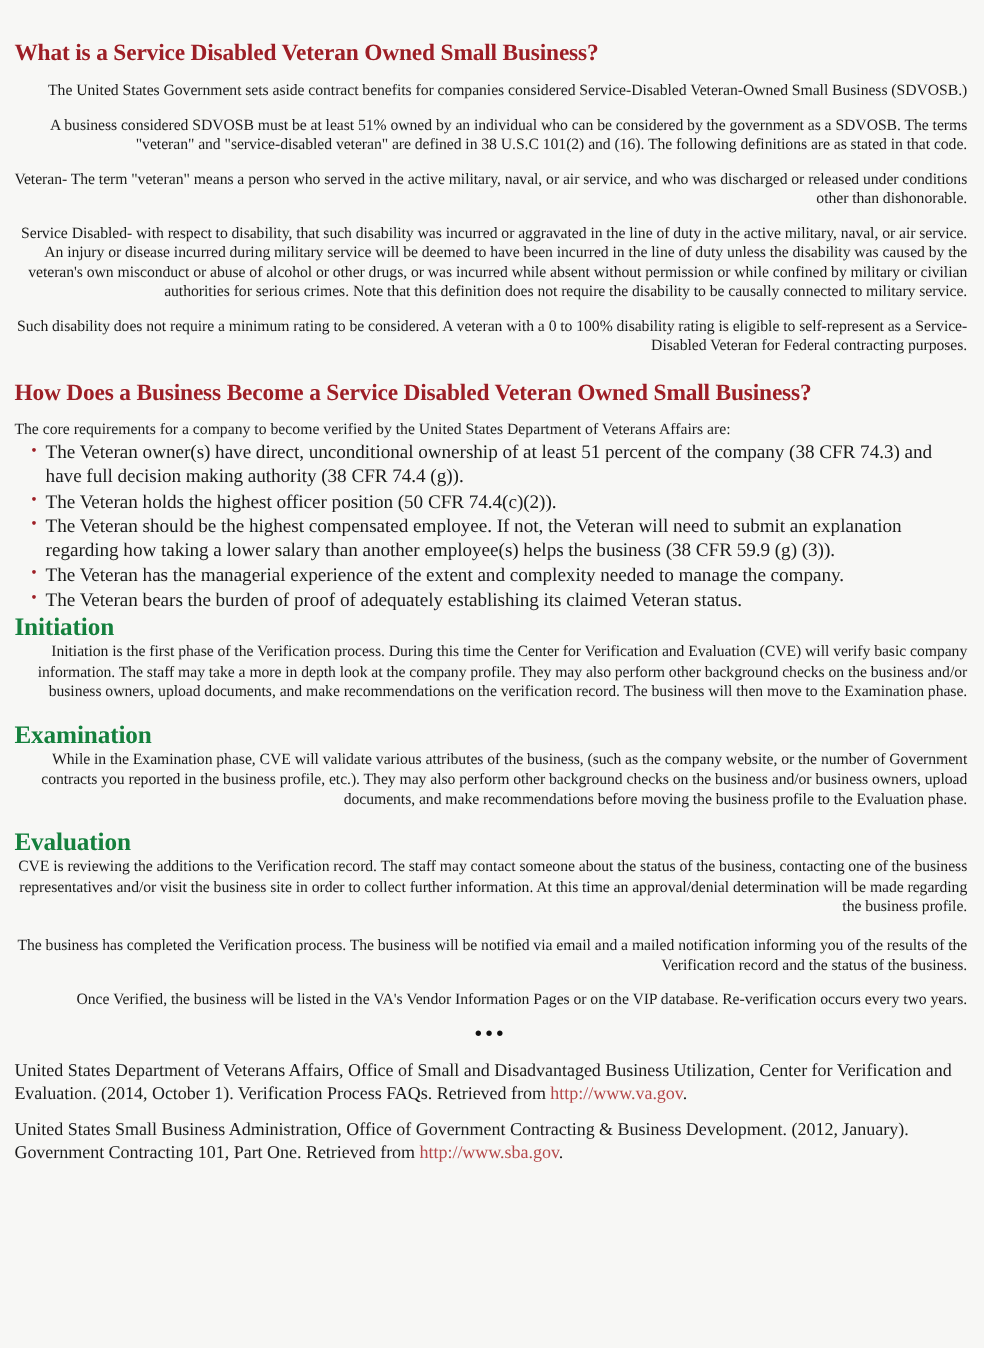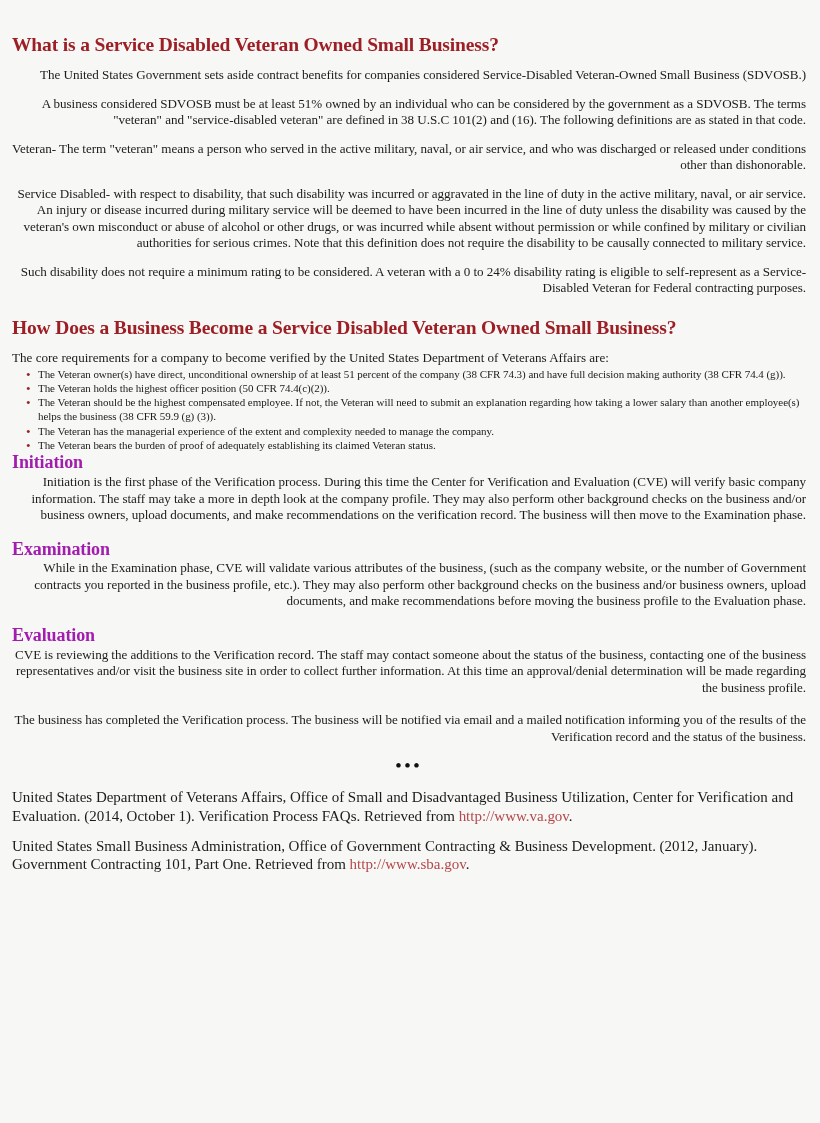--- a/index.html
+++ b/index.html
@@ -26,24 +26,24 @@
   h1.section-title {
     color: #9d1f26;
     font-family: "Liberation Serif", "DejaVu Serif", serif;
     font-weight: bold;
     font-size: 19.5px;
     line-height: 1.1;
     margin: 0 0 12px 0;
     letter-spacing: -0.15px;
   }
   h2.phase-title {
-    color: #a21caf;
+    color: #15803d;
     font-family: "Liberation Serif", "DejaVu Serif", serif;
     font-weight: bold;
-    font-size: 18px;
+    font-size: 21px;
     line-height: 1.1;
     margin: 0 0 1px 0;
     letter-spacing: -0.1px;
   }
   p.body-text {
     font-size: 13.1px;
     line-height: 1.26;
     margin: 0 0 12px 0;
     text-align: right;
     letter-spacing: -0.05px;
@@ -56,21 +56,21 @@
     line-height: 1.26;
     margin: 0 0 1px 0;
   }
   ul.req-list {
     list-style: none;
     margin: 0 0 0 0;
     padding: 0;
   }
   ul.req-list li {
     position: relative;
-    font-size: 11px;
+    font-size: 16px;
     line-height: 1.26;
     padding-left: 26px;
     margin-bottom: 0.5px;
     letter-spacing: -0.05px;
   }
   ul.req-list li::before {
     content: "\2022";
     position: absolute;
     left: 14px;
     top: -1px;
@@ -118,21 +118,21 @@
   <h1 class="section-title">What is a Service Disabled Veteran Owned Small Business?</h1>
 
   <p class="body-text">The United States Government sets aside contract benefits for companies considered Service-Disabled Veteran-Owned Small Business (SDVOSB.)</p>
 
   <p class="body-text">A business considered SDVOSB must be at least 51% owned by an individual who can be considered by the government as a SDVOSB. The terms "veteran" and "service-disabled veteran" are defined in 38 U.S.C 101(2) and (16). The following definitions are as stated in that code.</p>
 
   <p class="body-text">Veteran- The term "veteran" means a person who served in the active military, naval, or air service, and who was discharged or released under conditions other than dishonorable.</p>
 
   <p class="body-text">Service Disabled- with respect to disability, that such disability was incurred or aggravated in the line of duty in the active military, naval, or air service. An injury or disease incurred during military service will be deemed to have been incurred in the line of duty unless the disability was caused by the veteran's own misconduct or abuse of alcohol or other drugs, or was incurred while absent without permission or while confined by military or civilian authorities for serious crimes. Note that this definition does not require the disability to be causally connected to military service.</p>
 
-  <p class="body-text">Such disability does not require a minimum rating to be considered. A veteran with a 0 to 24% disability rating is eligible to self-represent as a Service-Disabled Veteran for Federal contracting purposes.</p>
+  <p class="body-text">Such disability does not require a minimum rating to be considered. A veteran with a 0 to 100% disability rating is eligible to self-represent as a Service-Disabled Veteran for Federal contracting purposes.</p>
 
   <div class="spacer-sm"></div>
 
   <h1 class="section-title">How Does a Business Become a Service Disabled Veteran Owned Small Business?</h1>
 
   <p class="intro-line">The core requirements for a company to become verified by the United States Department of Veterans Affairs are:</p>
 
   <ul class="req-list">
     <li>The Veteran owner(s) have direct, unconditional ownership of at least 51 percent of the company (38 CFR 74.3) and have full decision making authority (38 CFR 74.4 (g)).</li>
     <li>The Veteran holds the highest officer position (50 CFR 74.4(c)(2)).</li>
@@ -146,20 +146,21 @@
   <p class="body-text phase-body">Initiation is the first phase of the Verification process.  During this time the Center for Verification and Evaluation (CVE) will verify basic company information.  The staff may take a more in depth look at the company profile.  They may also perform other background checks on the business and/or business owners, upload documents, and make recommendations on the verification record.  The business will then move to the Examination phase.</p>
 
   <h2 class="phase-title">Examination</h2>
   <p class="body-text phase-body">While in the Examination phase, CVE will validate various attributes of the business, (such as the company website, or the number of Government contracts you reported in the business profile, etc.).  They may also perform other background checks on the business and/or business owners, upload documents, and make recommendations before moving the business profile to the Evaluation phase.</p>
 
   <h2 class="phase-title">Evaluation</h2>
   <p class="body-text phase-body">CVE is reviewing the additions to the Verification record.  The staff may contact someone about the status of the business, contacting one of the business representatives and/or visit the business site in order to collect further information.  At this time an approval/denial determination will be made regarding the business profile.</p>
 
   <p class="body-text">The business has completed the Verification process.  The business will be notified via email and a mailed notification informing you of the results of the Verification record and the status of the business.</p>
 
+  <p class="body-text">Once Verified, the business will be listed in the VA's Vendor Information Pages or on the VIP database.  Re-verification occurs every two years.</p>
 
   <div class="dots-divider">•••</div>
 
   <p class="citation">
     <span>United States Department of Veterans Affairs, Office of Small and Disadvantaged Business Utilization, Center for Verification and Evaluation. (2014, October 1). Verification Process FAQs. Retrieved from </span><a class="ext-link" href="#">http://www.va.gov</a><span>.</span>
   </p>
 
   <p class="citation">
     <span>United States Small Business Administration, Office of Government Contracting &amp; Business Development.  (2012, January). Government Contracting 101, Part One. Retrieved from </span><a class="ext-link" href="#">http://www.sba.gov</a><span>.</span>
   </p>

